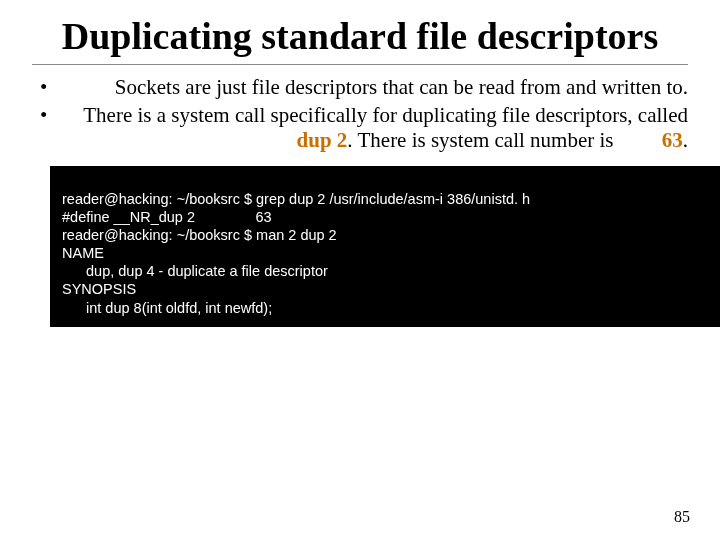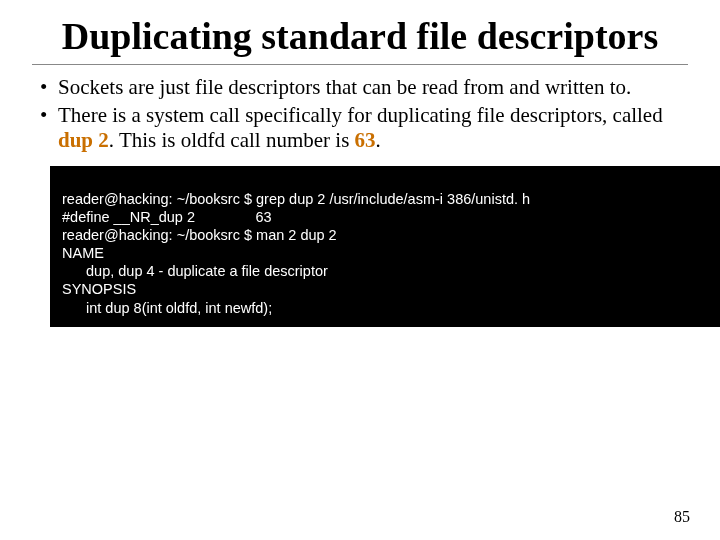--- a/index.html
+++ b/index.html
@@ -1,36 +1,36 @@
 <!DOCTYPE html>
 <html><head>
 <meta charset="utf-8">
 <style>
   * { margin: 0; padding: 0; box-sizing: border-box; }
   html, body { width: 720px; height: 540px; background: #fff; font-family: "Times New Roman", Times, serif; }
   .slide { width: 720px; height: 540px; position: relative; padding: 10px 32px 0 32px; }
   .title { font-size: 38px; color: #000; text-align: center; margin-top: 4px; margin-bottom: 6px; }
   .hr { border: none; border-top: 1px solid #888; margin: 0 0 10px 0; }
-  .bullets { font-size: 21px; color: #000; line-height: 1.22; padding-left: 12px; }
+  .bullets { font-size: 21px; color: #000; line-height: 1.22; padding-left: 12px; text-align: right; }
   .bullets li { list-style: none; position: relative; padding-left: 14px; margin-bottom: 2px; }
   .bullets li::before { content: "•"; position: absolute; left: -4px; top: 0; }
-  .hl { color: #c96f00; font-weight: bold; }
+  .hl { color: #c96f00; font-weight: bold; margin-left: 43px; }
   .term { background: #000; color: #fff; font-family: Arial, Helvetica, sans-serif; font-size: 14.5px; line-height: 1.25; padding: 24px 12px 10px 12px; margin: 12px 0 0 18px; width: 712px; white-space: pre-wrap; }
   .term .indent { padding-left: 24px; display: block; }
   .pagenum { position: absolute; bottom: 14px; right: 30px; font-size: 16px; color: #000; font-family: "Times New Roman", serif; margin-left: 42px; }
 </style>
 </head>
 <body>
 
 <div class="slide">
   <h1 class="title">Duplicating standard file descriptors</h1>
   <hr class="hr">
   <ul class="bullets">
     <li><span>Sockets are just file descriptors that can be read from and written to.</span></li>
-    <li><span>There is a system call specifically for duplicating file descriptors, called </span><span class="hl">dup 2</span><span>. This is oldfd call number is </span><span class="hl">63</span><span>.</span></li>
+    <li><span>There is a system call specifically for duplicating file descriptors, called </span><span class="hl">dup 2</span><span>. There is system call number is </span><span class="hl">63</span><span>.</span></li>
   </ul>
   <div class="term"><span>reader@hacking: ~/booksrc $ grep dup 2 /usr/include/asm-i 386/unistd. h</span>
 <span>#define __NR_dup 2               63</span>
 <span>reader@hacking: ~/booksrc $ man 2 dup 2</span>
 <span>NAME</span>
 <span class="indent">dup, dup 4 - duplicate a file descriptor</span><span>SYNOPSIS</span>
 <span class="indent">int dup 8(int oldfd, int newfd);</span></div>
   <div class="pagenum">85</div>
 </div>
 

